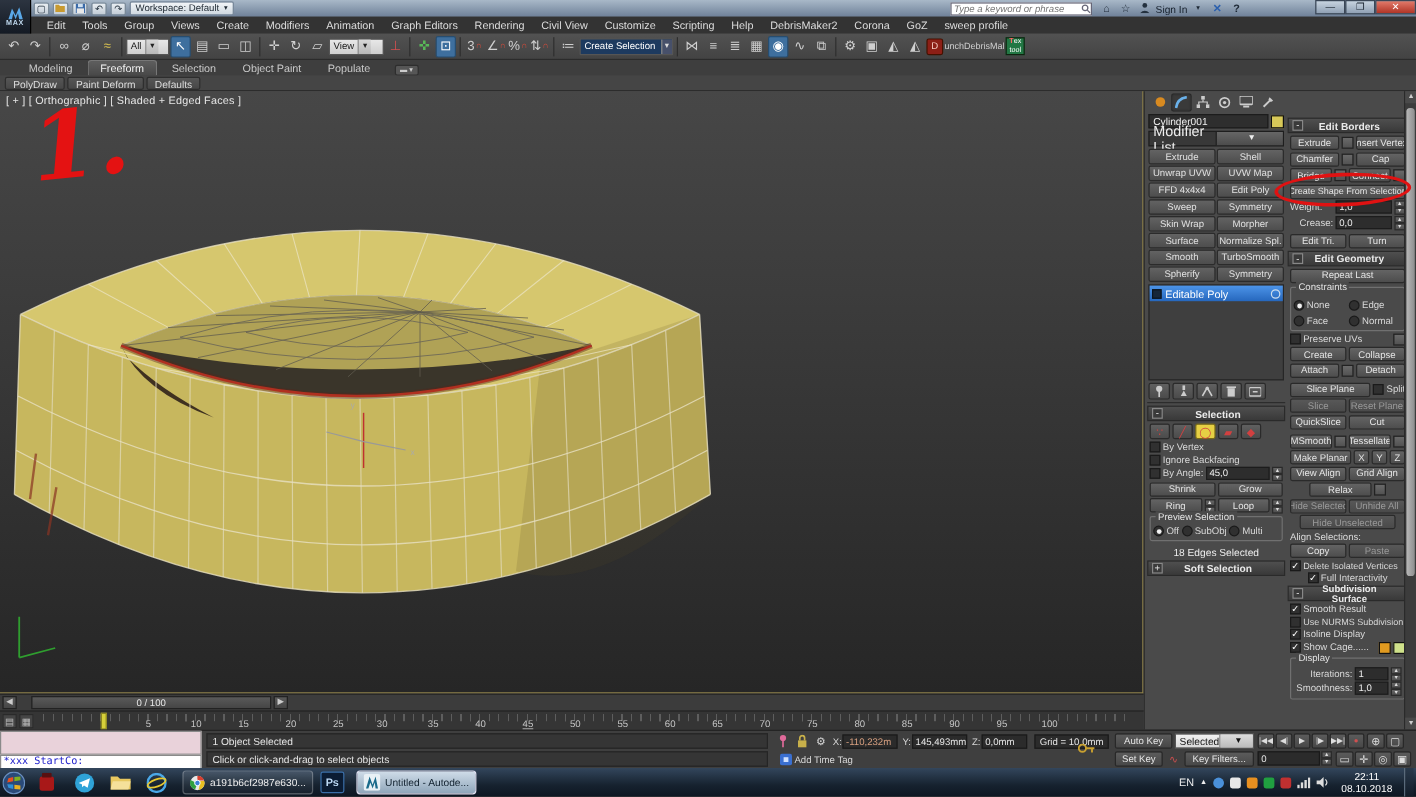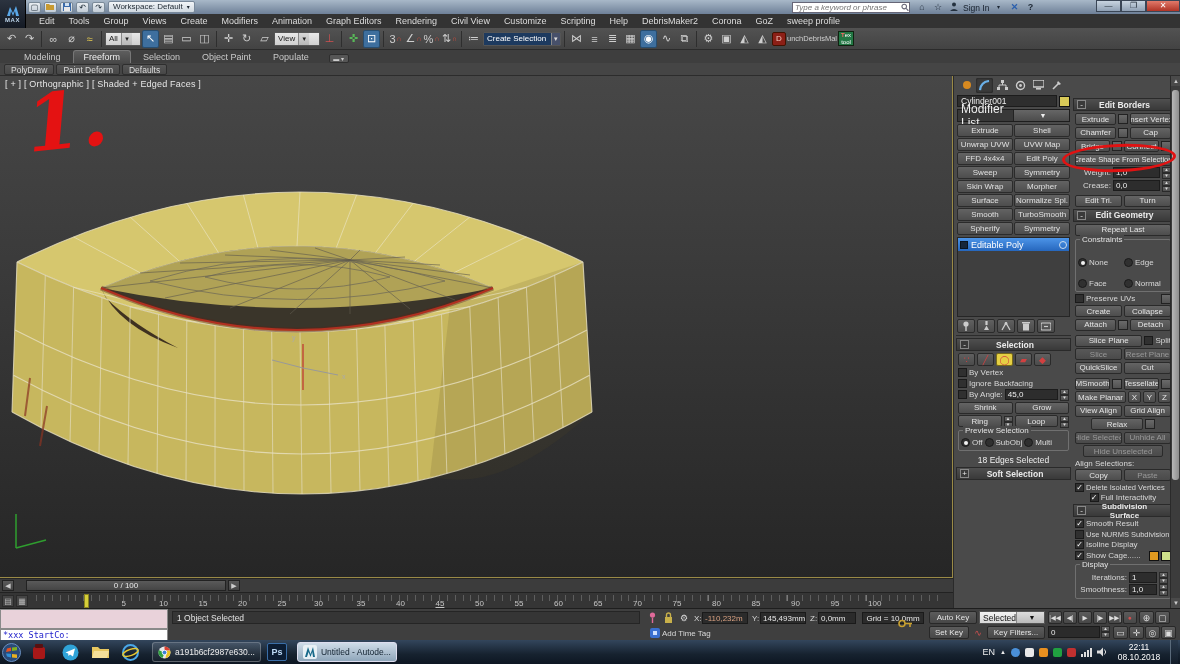--- a/index.html
+++ b/index.html
@@ -528,21 +528,21 @@
       <div class="row">
           <span class="b h">Bridge</span>
           <span class="mini"></span>
           <span class="b h">Connect</span>
           <span class="mini"></span>
         </div>
       <div class="row">
           <span class="b h" style="font-size:7.5px">Create Shape From Selection</span>
         </div>
       <div class="row">
-          <span class="lb" style="width:36px;text-align:right">Weight:</span>
+          <span class="lb" style="width:36px;text-align:left">Weight:</span>
           <span class="f" style="flex:1">1,0</span>
           <span class="spin">
             <i>▲</i>
             <i>▼</i>
           </span>
         </div>
       <div class="row">
           <span class="lb" style="width:36px;text-align:right">Crease:</span>
           <span class="f" style="flex:1">0,0</span>
           <span class="spin">
@@ -557,21 +557,21 @@
 
       <div class="rh">
         <span class="pm">-</span>
         <span class="t">Edit Geometry</span>
       </div>
       <div class="row">
           <span class="b h">Repeat Last</span>
         </div>
       <div class="grp">
         <span class="leg">Constraints</span>
-        <div class="row" style="margin:12px 0">
+        <div class="row" style="margin:4px 0">
           <span class="rad on"></span>
             <span class="lb" style="flex:1">None</span>
           <span class="rad"></span>
             <span class="lb" style="flex:1">Edge</span>
         </div>
         <div class="row" style="margin:1px 0">
           <span class="rad"></span>
             <span class="lb" style="flex:1">Face</span>
           <span class="rad"></span>
             <span class="lb" style="flex:1">Normal</span>
@@ -732,20 +732,21 @@
         <span class="ruler-num" style="left: 791px;">90</span>
         <span class="ruler-num" style="left: 830.5px;">95</span>
         <span class="ruler-num" style="left: 868px;">100</span>
       </div>
   </div>
 
   <div class="abs statusbar">
     <div class="abs mxs-pink"></div>
     <div class="abs mxs-white">*xxx StartCo:</div>
     <div class="abs sbar" style="left:172px;top:2px;width:468px">1 Object Selected</div>
+    <div class="abs sbar" style="left:172px;top:17px;width:468px">Click or click-and-drag to select objects</div>
     <span class="abs sb-ic" style="left:645px;top:2px">
         <svg width="7" height="11">
           <circle cx="3.5" cy="3" r="2.6" fill="#e06a9a"></circle>
           <line x1="3.5" y1="5.5" x2="3.5" y2="11" stroke="#e06a9a" stroke-width="1.4"></line>
         </svg>
       </span>
     <span class="abs sb-ic" style="left:661px;top:2px">
         <svg width="9" height="11">
           <rect x="1" y="5" width="7" height="6" fill="#c8b04a"></rect>
           <path d="M2.5,5 V3 a2,2 0 0 1 4,0 V5" fill="none" stroke="#c8b04a" stroke-width="1.4"></path>

